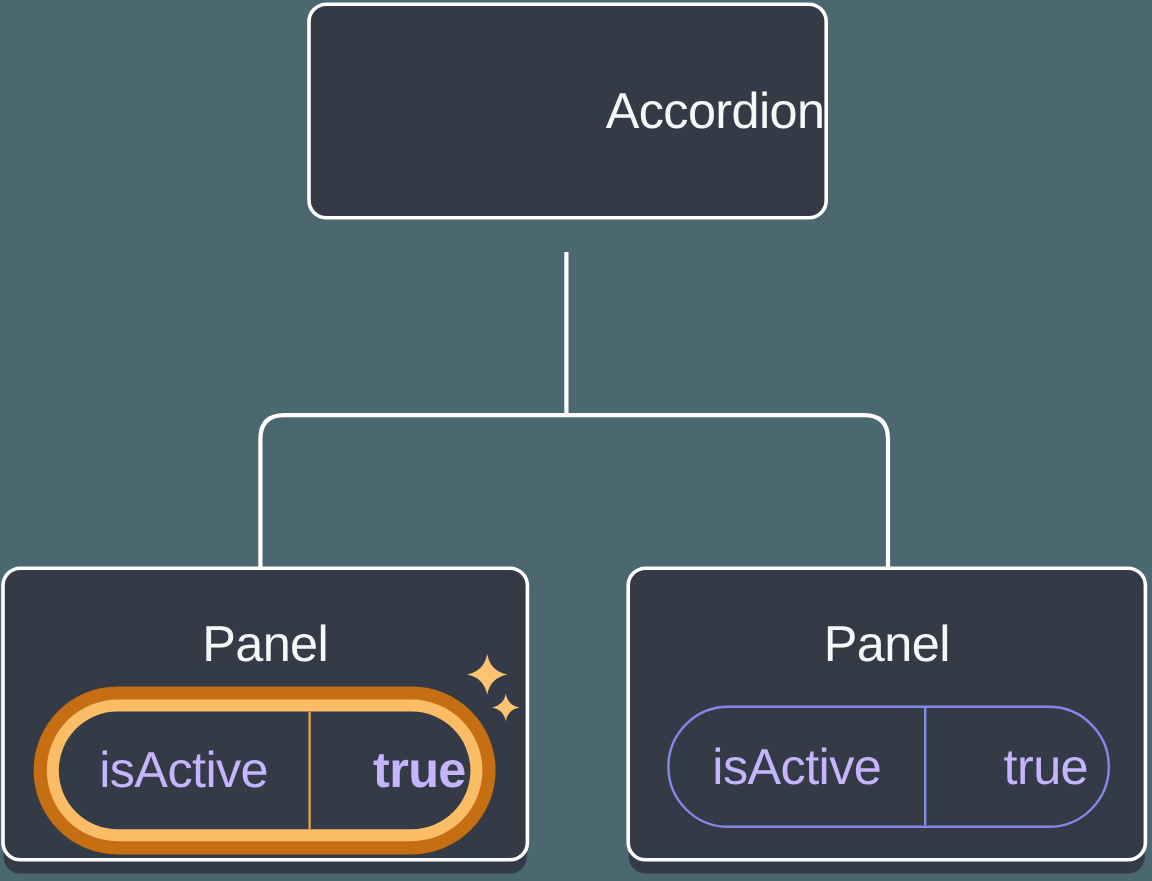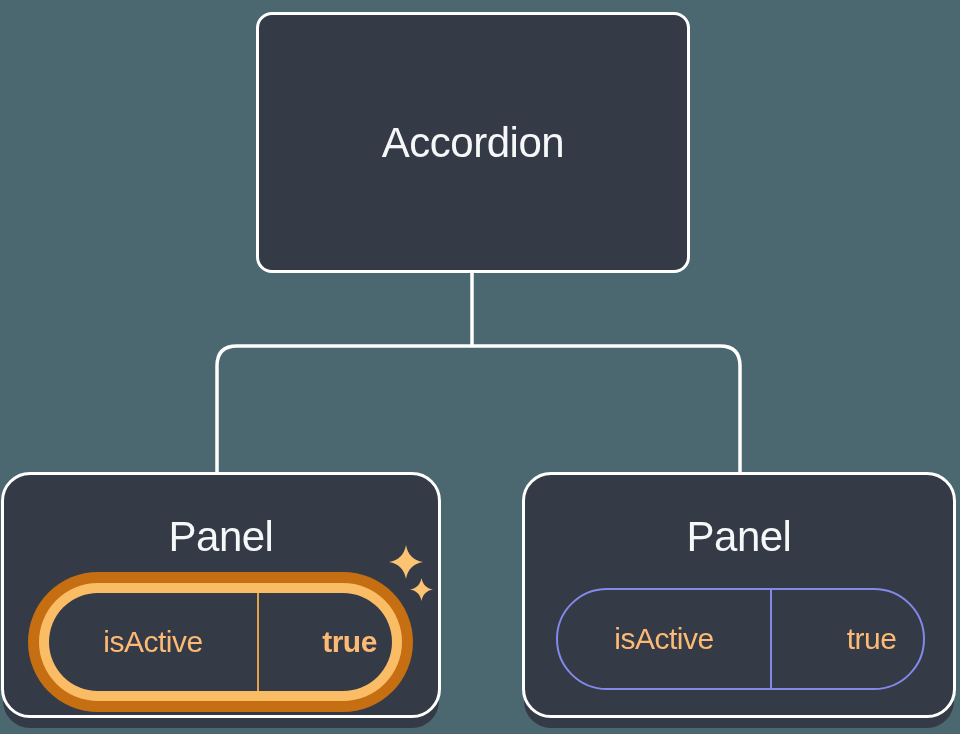--- a/index.html
+++ b/index.html
@@ -22,30 +22,29 @@
   }
 
   .node {
     position: absolute;
     background: #343a46;
     border: 3px solid #ffffff;
     border-radius: 16px;
   }
 
   .root-node {
-    left: 256px; top: 12px;
-    width: 434px; height: 261px;
-    display: flex; align-items: center; justify-content: center;
+    left: 256px; top: 2px;
+    width: 434px; height: 181px;
+    display: flex; align-items: center; justify-content: flex-end;
   }
 
   .panel-node {
     top: 472px;
     width: 440px; height: 246px;
     box-shadow: 0 12px 0 -2px #343a46; 
-    border-radius: 29px;
   }
   .panel-node.pos-left  { left: 1px; }
   .panel-node.pos-right { left: 522px; width: 434px; }
 
   .node-label {
     color: #f6f7f9;
     font-size: 42px;
     font-weight: 500;
     letter-spacing: -0.5px;
     line-height: 48px;
@@ -87,22 +86,22 @@
     width: 369px; height: 102px;
     border: 2px solid #8389e8;
     border-radius: 51px;
     display: flex;
     align-items: stretch;
     overflow: hidden;
   }
 
   .cell {
     display: flex; align-items: center; justify-content: center;
-    color: #fdba74;
-    font-size: 30px;
+    color: #c4b5fd;
+    font-size: 42px;
     letter-spacing: -0.5px;
     line-height: 1.2;
   }
   .pill-highlight .cell-name { width: 208px; }
   .pill-plain .cell-name { width: 212px; }
   .cell-value { flex: 1; padding-left: 48px; }
   .cell-value.bold { font-weight: 700; }
 
   .pill-divider { width: 2px; }
   .pill-divider.orange { background: #e2a14b; }

